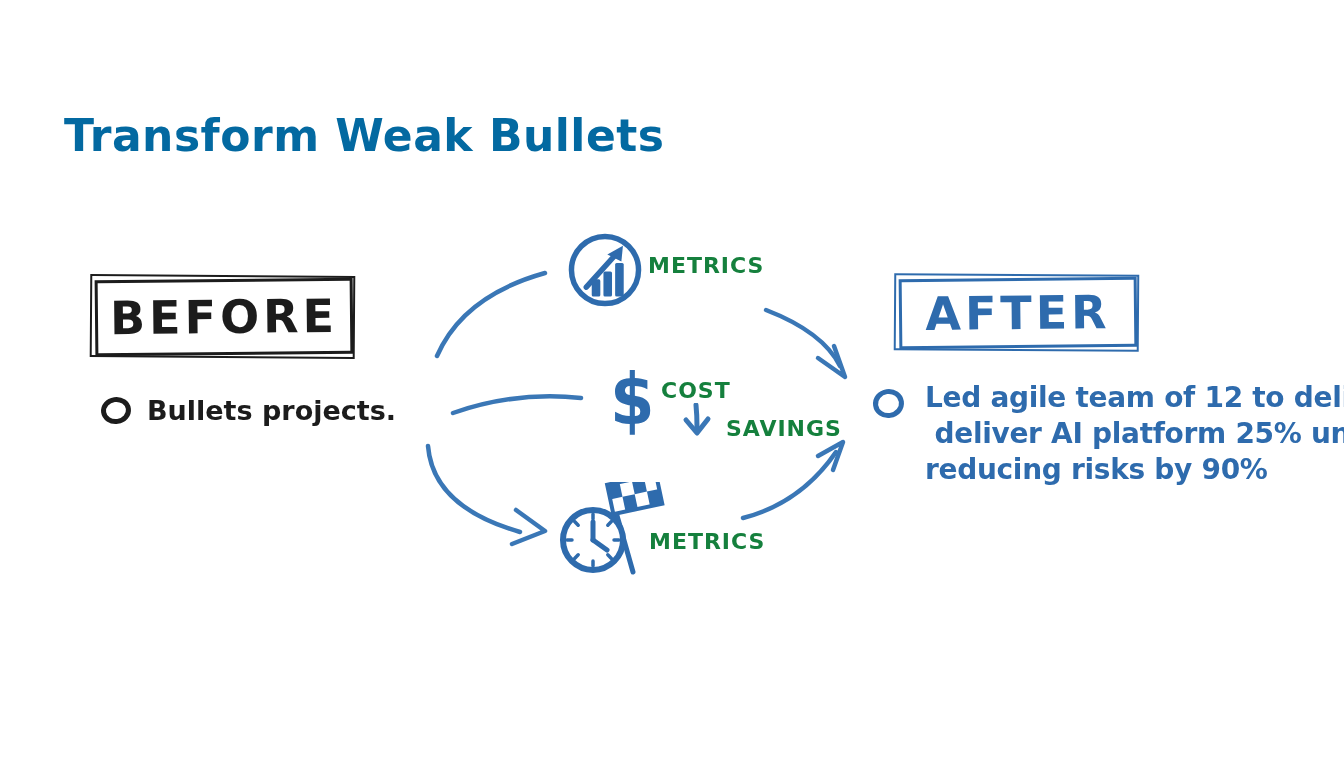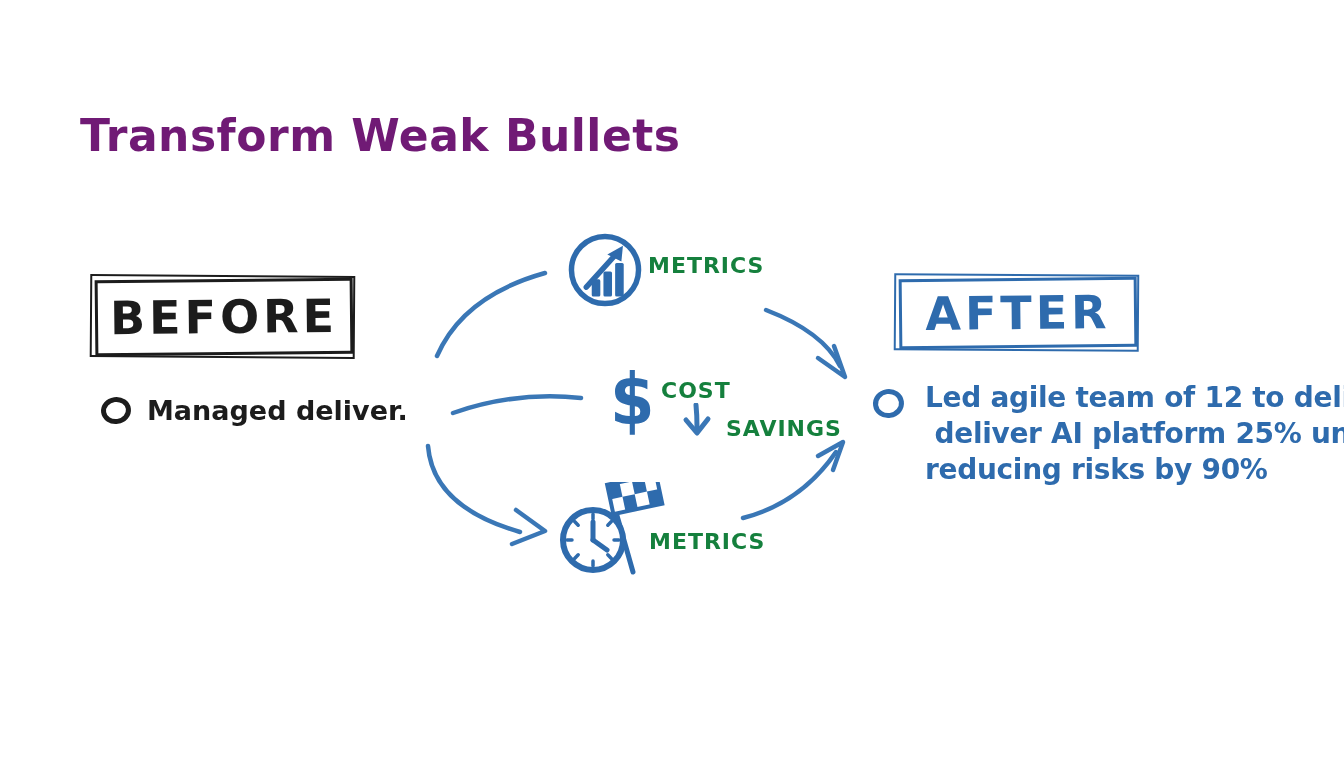--- a/index.html
+++ b/index.html
@@ -8,23 +8,23 @@
     position:relative;
     background:#ffffff;
     overflow:hidden;
     font-family:"DejaVu Sans","Liberation Sans",sans-serif;
     color:#1c1c1c;
   }
   .abs { position:absolute; }
 
   
   .title {
-    left:80px; top:106px;
+    left:64px; top:106px;
     font-size:44px; font-weight:600; line-height:60px;
-    letter-spacing:0.5px; color:#701a75;
+    letter-spacing:0.5px; color:#0369a1;
   }
 
   
   .sketch-box {
     display:flex; align-items:center; justify-content:center;
     border:3.5px solid #1c1c1c;
     transform:rotate(-0.6deg);
     background:#fff;
   }
   .sketch-box::before {
@@ -88,21 +88,21 @@
 
 <div class="abs title">
   <div>Transform Weak Bullets</div>
 </div>
 
 <div class="abs sketch-box before-box">
   <span class="box-label">BEFORE</span>
 </div>
 
 <span class="abs bullet-circle black"></span>
-<div class="abs before-bullet-text">Managed deliver.</div>
+<div class="abs before-bullet-text">Bullets projects.</div>
 
 <svg class="abs metrics-icon" width="78" height="78" viewBox="0 0 100 100">
   <circle cx="50" cy="50" r="43" fill="none" stroke="#2e6bad" stroke-width="7"></circle>
   <rect x="33" y="62" width="11" height="22" rx="2" fill="#2e6bad"></rect>
   <rect x="48" y="52" width="11" height="32" rx="2" fill="#2e6bad"></rect>
   <rect x="63" y="41" width="11" height="43" rx="2" fill="#2e6bad"></rect>
   <line x1="26" y1="72" x2="63" y2="31" stroke="#2e6bad" stroke-width="7" stroke-linecap="round"></line>
   <polygon points="73,19 71,39 53,30" fill="#2e6bad"></polygon>
 </svg>
 <div class="abs icon-label metrics-label">METRICS</div>

